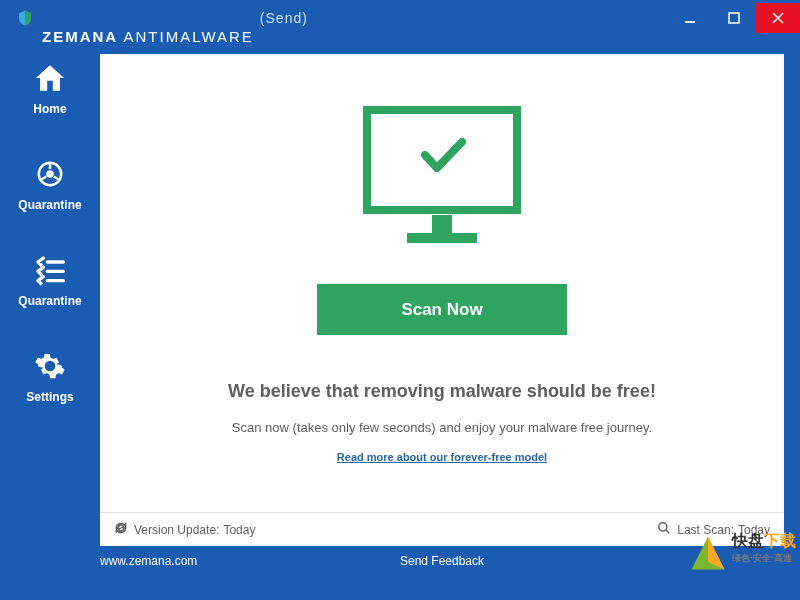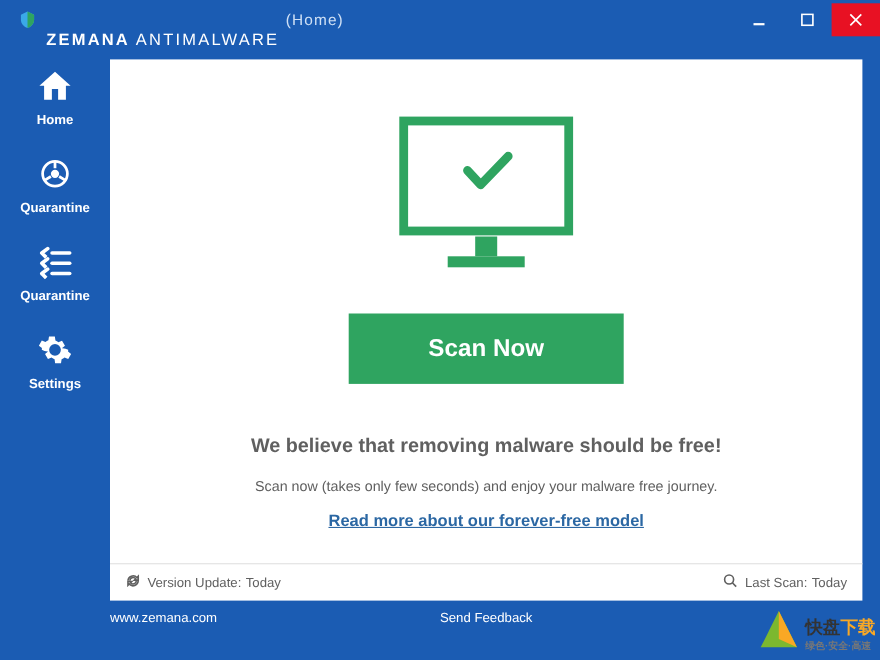--- a/index.html
+++ b/index.html
@@ -7,64 +7,64 @@
     
     .titlebar { height: 36px; display: flex; align-items: center; padding: 0 0 0 16px; }
     .app-logo { width: 18px; height: 18px; margin-right: 8px; }
     .app-title { color: #fff; font-size: 15px; letter-spacing: 2px; font-weight: 300; margin-top: 36px; }
     .app-title-bold { font-weight: 600; }
     .app-edition { color: #cfe0f5; font-size: 14px; margin-left: 6px; letter-spacing: 1px; }
     .window-controls { margin-left: auto; display: flex; }
     .win-btn { width: 44px; height: 30px; display: flex; align-items: center; justify-content: center; cursor: pointer; }
     .win-close { background: #e81123; }
     
-    .sidebar { position: absolute; left: 0; top: 60px; width: 100px; display: flex; flex-direction: column; align-items: center; gap: 24px; }
+    .sidebar { position: absolute; left: 0; top: 60px; width: 100px; display: flex; flex-direction: column; align-items: center; gap: 40px; }
     .sidebar-item { display: flex; flex-direction: column; align-items: center; color: #fff; cursor: pointer; gap: 6px; }
     .sidebar-label { font-size: 12px; font-weight: bold; }
     .sidebar-icon { width: 36px; height: 36px; display: flex; align-items: center; justify-content: center; }
     
     .main-panel { position: absolute; left: 100px; right: 16px; top: 54px; bottom: 54px; background: #fff; display: flex; flex-direction: column; align-items: center; }
     
     .monitor-graphic { margin-top: 46px; }
     
-    .scan-btn { margin-top: 30px; width: 250px; height: 64px; background: #2fa460; color: #fff; border: none; font-size: 22px; font-weight: bold; cursor: pointer; }
+    .scan-btn { margin-top: 30px; width: 250px; height: 51px; background: #2fa460; color: #fff; border: none; font-size: 17px; font-weight: bold; cursor: pointer; }
     
     .heading { margin-top: 46px; color: #606060; font-size: 18px; font-weight: bold; }
     .subtext { margin-top: 18px; color: #606060; font-size: 13px; }
-    .read-more { margin-top: 16px; color: #2b67a3; font-size: 15px; font-weight: bold; text-decoration: underline; cursor: pointer; }
+    .read-more { margin-top: 16px; color: #2b67a3; font-size: 11px; font-weight: bold; text-decoration: underline; cursor: pointer; }
     
     .status-row { margin-top: auto; width: 100%; height: 34px; border-top: 1px solid #e0e0e0; display: flex; align-items: center; padding: 0 14px; font-size: 12px; color: #606060; }
     .status-icon { margin-right: 6px; }
     .status-label { font-weight: normal; margin-right: 4px; }
     .status-right { margin-left: auto; display: flex; align-items: center; }
     
     .footer-bar { position: absolute; left: 100px; right: 16px; bottom: 24px; height: 30px; display: flex; align-items: center; color: #fff; font-size: 12px; }
     .footer-link { cursor: pointer; }
     .footer-center { position: absolute; left: 50%; transform: translateX(-50%); cursor: pointer; }
     
-    .watermark { position: absolute; right: 4px; bottom: 6px; display: flex; align-items: flex-end; }
+    .watermark { position: absolute; right: 4px; bottom: 25px; display: flex; align-items: flex-start; }
     .wm-icon { width: 44px; height: 44px; }
     .wm-text { display: flex; flex-direction: column; margin-left: 2px; font-size: 11px; font-weight: bold; }
     .wm-main { color: #333; font-size: 16px; }
     .wm-sub { color: #777; font-size: 9px; }
   </style>
 </head>
 <body>
 
 <div class="titlebar">
   <span class="app-logo">
     <svg viewBox="0 0 24 24" width="18" height="18">
         <path d="M12 2 L20 6 L20 12 C20 17 16 21 12 22 C8 21 4 17 4 12 L4 6 Z" fill="#3aa9e8"></path>
         <path d="M12 2 L20 6 L20 12 C20 17 16 21 12 22 Z" fill="#2fa460"></path>
       </svg>
   </span>
   <span class="app-title">
     <span class="app-title-bold">ZEMANA</span> <span>ANTIMALWARE</span>
   </span>
-  <span class="app-edition">(Home)</span>
+  <span class="app-edition">(Send)</span>
   <div class="window-controls">
     <div class="win-btn">
       <svg width="12" height="12">
           <rect x="1" y="9" width="10" height="2" fill="#fff"></rect>
         </svg>
     </div>
     <div class="win-btn">
       <svg width="12" height="12">
           <rect x="1" y="1" width="10" height="10" fill="none" stroke="#fff" stroke-width="1.5"></rect>
         </svg>

